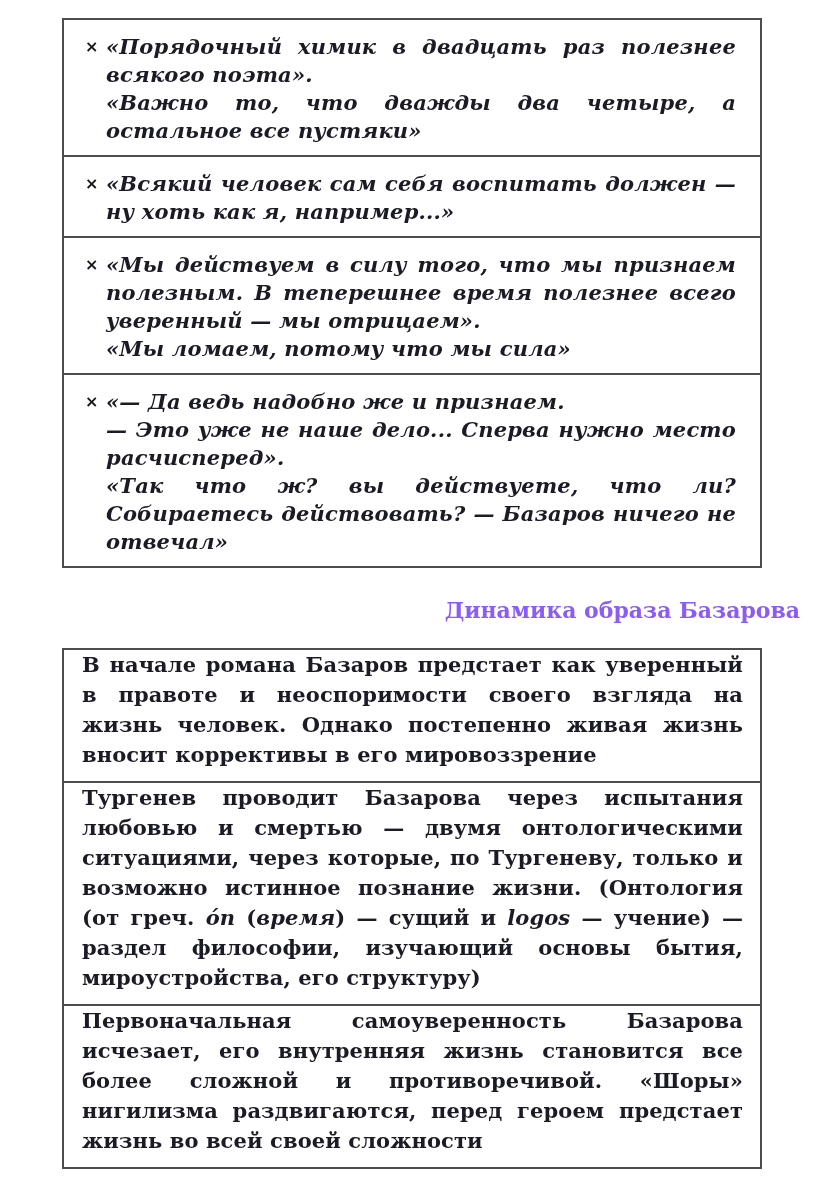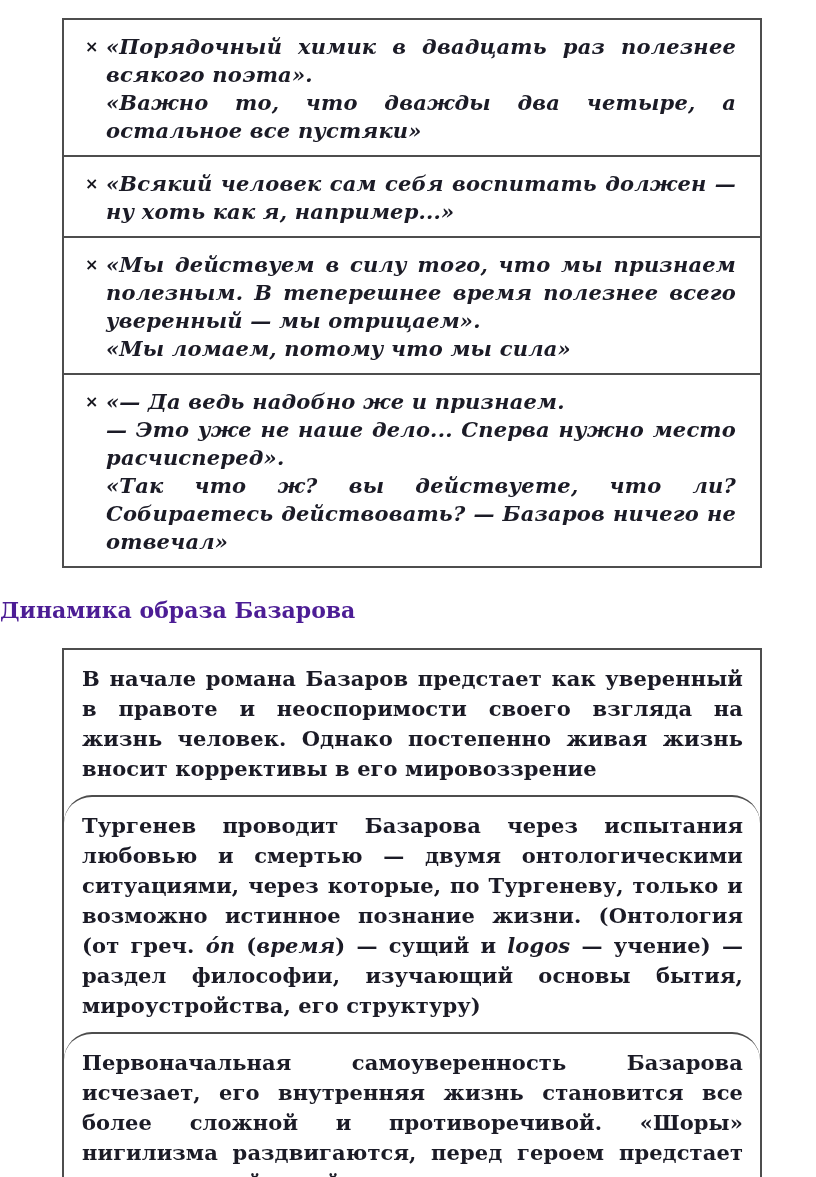--- a/index.html
+++ b/index.html
@@ -57,38 +57,37 @@
     font-family: "DejaVu Sans", sans-serif;
     color: #14141c;
   }
   .par {
     margin: 0;
   }
   
   .heading {
     margin: 28px 0 24px 0;
     width: 800px;
-    text-align: left;
+    text-align: right;
     font-family: "DejaVu Serif", serif;
     font-weight: 700;
     font-size: 22px;
     line-height: 28px;
-    color: #4c1d95;
+    color: #8b5cf6;
   }
   
   .dynamics .cell {
-    padding: 14px 17px 11px 18px;
+    padding: 0 17px 11px 18px;
     font-family: "DejaVu Serif", serif;
     font-weight: 700;
     font-size: 21px;
     line-height: 30px;
     letter-spacing: 0.1px;
     text-align: justify;
     hyphens: manual;
-    border-radius: 28px;
   }
   .dynamics i, .quotes i {
     font-family: "DejaVu Serif", serif;
     margin-top: 48px;
   }
 </style>
 </head>
 <body>
 
 <main class="page">

